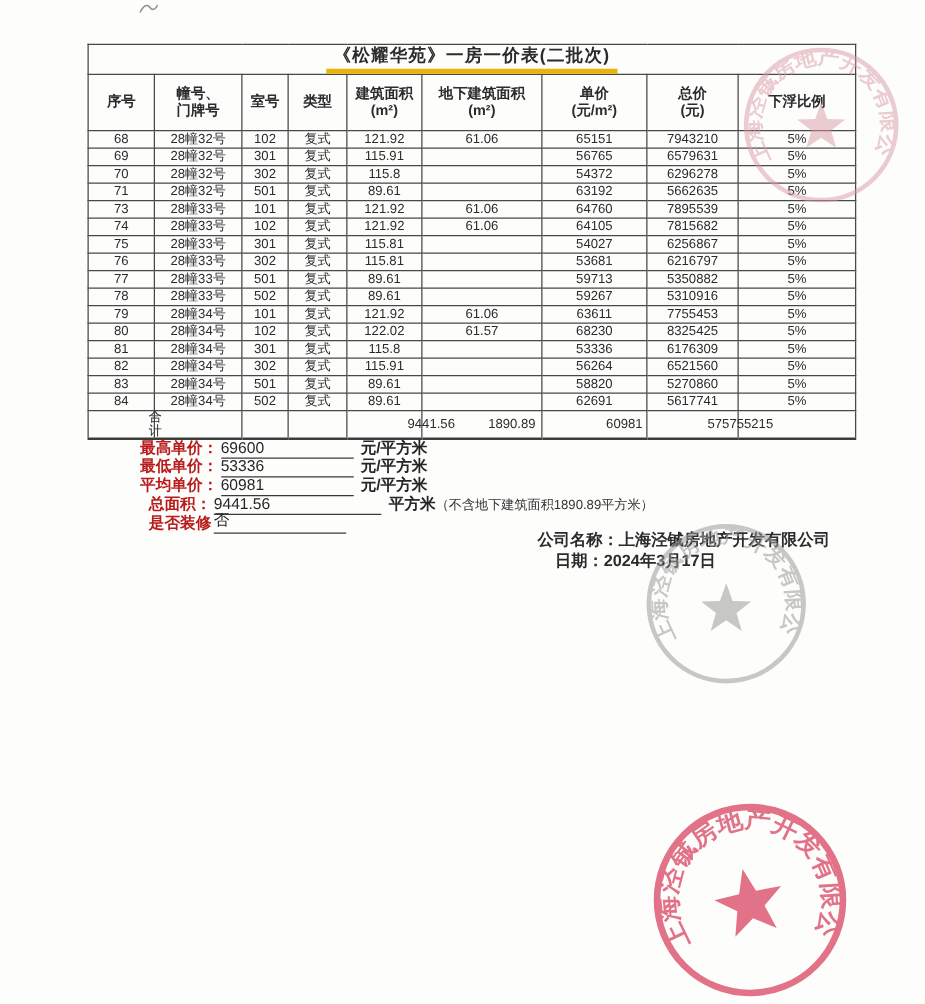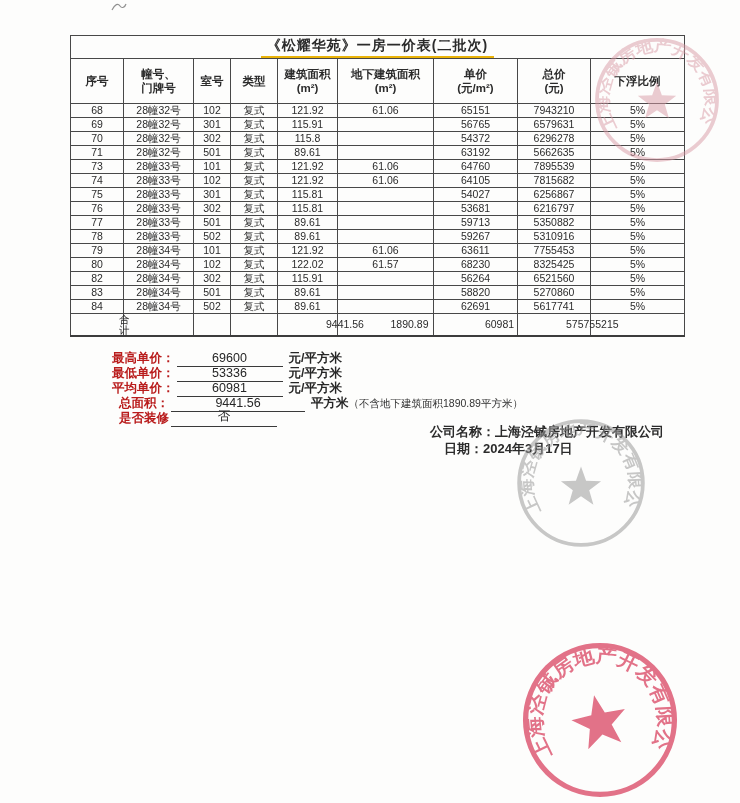--- a/index.html
+++ b/index.html
@@ -19,37 +19,37 @@
     border:1.6px solid #3c3c3c;
   }
   table.price th,table.price td{
     border:1px solid #484848;
     padding:0;text-align:center;vertical-align:middle;
     color:#2b2b2b;
   }
   .title-cell{height:18px;border-bottom:1px solid #484848;}
   .title-text{
     font-size:14px;font-weight:bold;letter-spacing:1px;
-    border-bottom:2px solid #eab308;padding:0 6px 1px 6px;display:inline-block;
+    border-bottom:4px solid #eab308;padding:0 6px 1px 6px;display:inline-block;
   }
   tr.header-row th{
     height:44px;font-size:11.5px;font-weight:bold;line-height:1.25;
   }
   tr.data-row td, tr.total-row td{
     height:13px;font-size:10.5px;line-height:1;
   }
   tr.total-row td{border-bottom:2px solid #3c3c3c;padding-left:48px;}
 
   
   .summary{position:absolute;left:112px;top:352px;font-size:12.5px;}
   .summary-line{display:flex;align-items:flex-end;height:15px;margin-bottom:0px;white-space:nowrap;}
   .summary-label{font-weight:bold;color:#b91c1c;}
   .summary-line:nth-child(n+4) .summary-label{padding-left:7px;}
   .summary-value{
-    display:inline-block;min-width:106px;text-align:center;
+    display:inline-block;min-width:106px;
     border-bottom:1.4px solid #3a3a3a;font-size:12.5px;
     margin:0 6px 0 2px;padding-bottom:1px;
   }
   .summary-line:nth-child(4) .summary-value{min-width:134px;}
   .summary-line:nth-child(6) .summary-value{min-width:96px;}
   .summary-unit{font-weight:bold;}
   .summary-note{font-size:10.5px;color:#333;padding-bottom:1px;}
 
   
   .footer{position:absolute;left:430px;top:423px;font-size:13px;font-weight:bold;line-height:17px;color:#2b2b2b;white-space:nowrap;}
@@ -261,20 +261,31 @@
           <td>28幢34号</td>
           <td>102</td>
           <td>复式</td>
           <td>122.02</td>
           <td>61.57</td>
           <td>68230</td>
           <td>8325425</td>
           <td>5%</td>
         </tr>
         <tr class="data-row">
+          <td>81</td>
+          <td>28幢34号</td>
+          <td>301</td>
+          <td>复式</td>
+          <td>115.8</td>
+          <td></td>
+          <td>53336</td>
+          <td>6176309</td>
+          <td>5%</td>
+        </tr>
+        <tr class="data-row">
           <td>82</td>
           <td>28幢34号</td>
           <td>302</td>
           <td>复式</td>
           <td>115.91</td>
           <td></td>
           <td>56264</td>
           <td>6521560</td>
           <td>5%</td>
         </tr>

